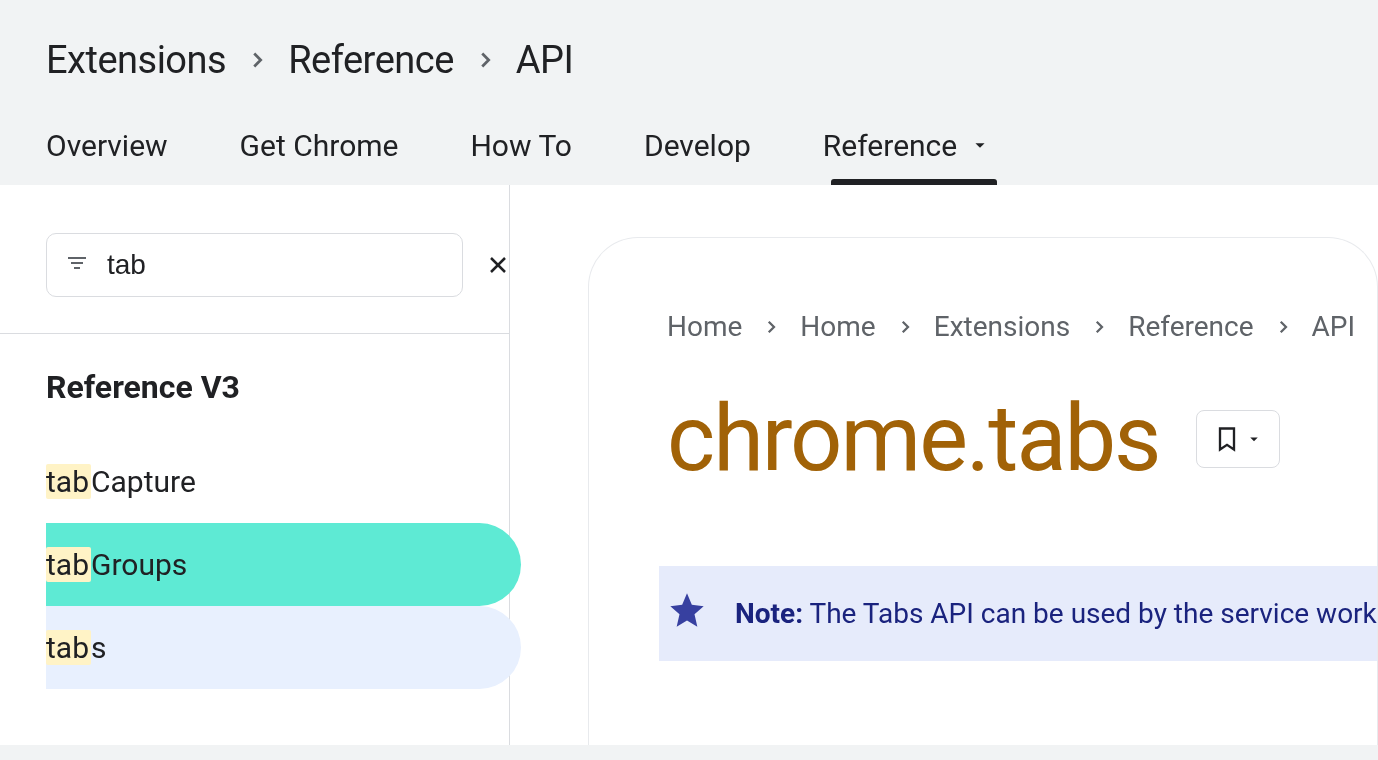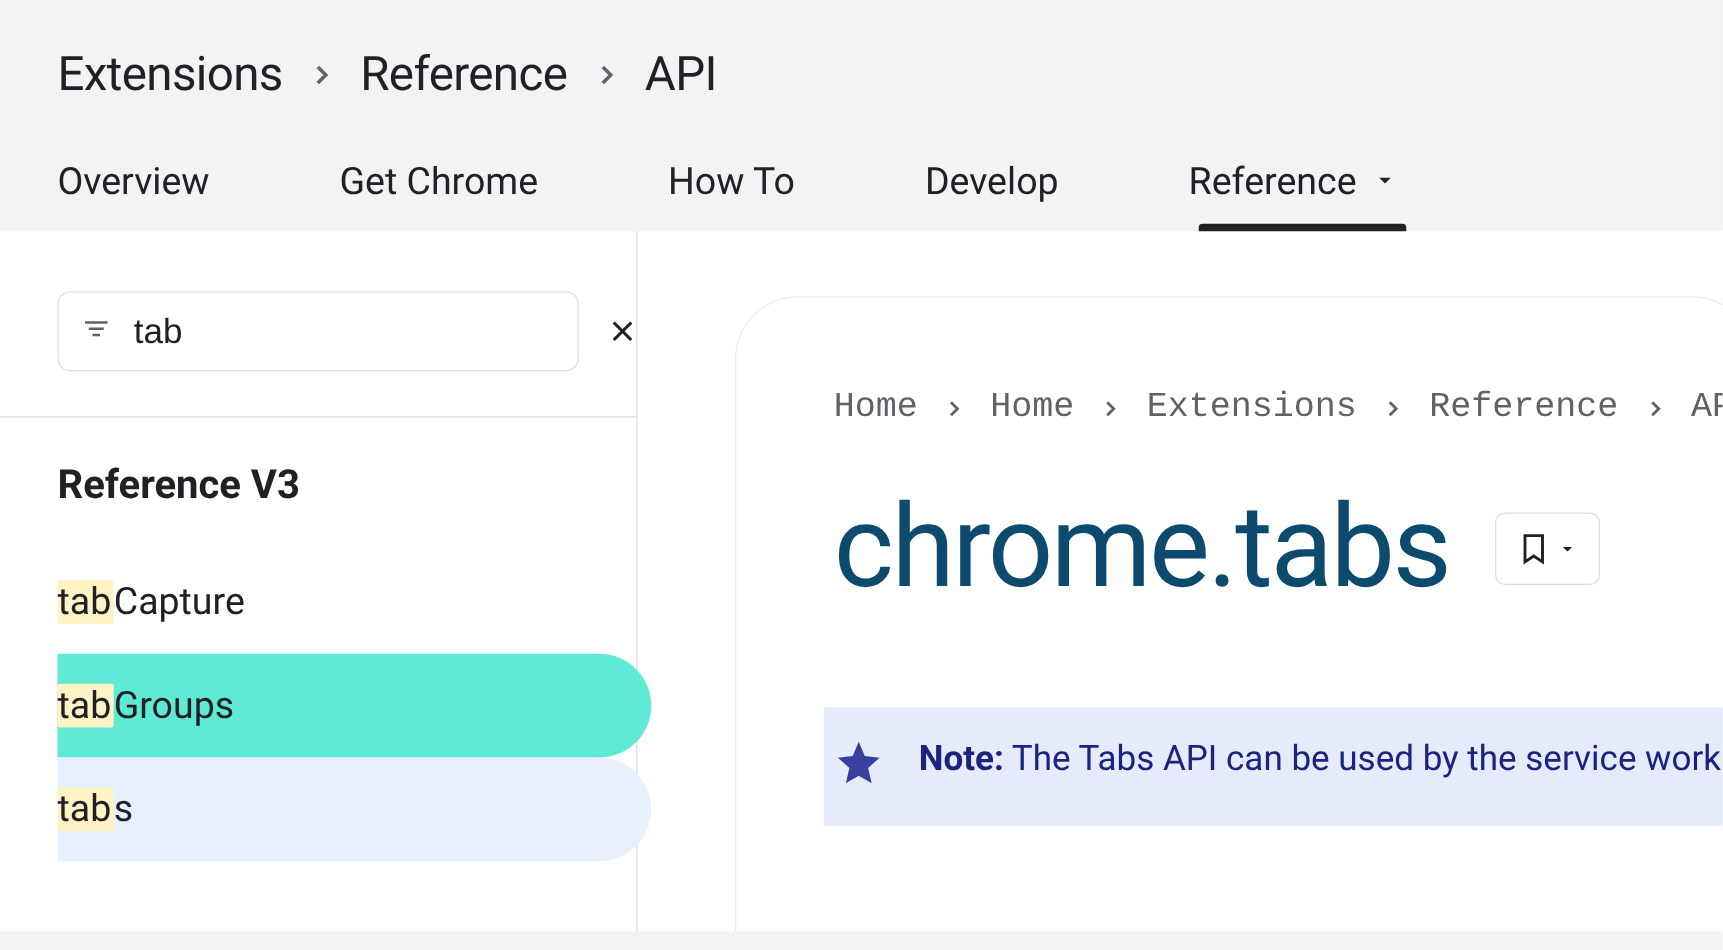--- a/index.html
+++ b/index.html
@@ -26,21 +26,21 @@
   }
   .top-breadcrumb .crumb { cursor: pointer; }
   .top-breadcrumb .crumb.current { font-weight: 400; color:#202124; }
   .top-breadcrumb .chev {
     display: inline-flex;
     align-items: center;
   }
   .top-breadcrumb .chev svg { width: 22px; height: 22px; }
   .primary-tabs {
     display: flex;
-    gap: 104px;
+    gap: 72px;
     font-size: 30px;
     color: #202124;
   }
   .primary-tabs .tab {
     display: inline-flex;
     align-items: center;
     gap: 12px;
     padding-bottom: 22px;
     cursor: pointer;
     position: relative;
@@ -136,49 +136,50 @@
     overflow: hidden;
   }
   .content-breadcrumb {
     display: flex;
     align-items: center;
     gap: 20px;
     font-size: 28px;
     color: #5f6368;
     margin-bottom: 42px;
   }
-  .content-breadcrumb .crumb { cursor: pointer; color:#5f6368;font-family:Liberation Mono, monospace; }
+  .content-breadcrumb .crumb { cursor: pointer; color:#5f6368; }
   .content-breadcrumb .chev svg { width: 18px; height: 18px; }
   .title-row {
     display: flex;
     align-items: center;
     gap: 36px;
     margin-bottom: 74px;
   }
   .page-title {
     font-size: 92px;
     font-weight: 400;
     letter-spacing: -2px;
-    color: #0c4a6e;
+    color: #a16207;
   }
   .bookmark-btn {
     display: inline-flex;
     align-items: center;
     gap: 4px;
     border: 1.5px solid #dadce0;
     border-radius: 8px;
     padding: 14px 16px;
     cursor: pointer;
     background: #fff;
   }
   .bookmark-btn svg.bk { width: 28px; height: 28px; }
   .bookmark-btn svg.dd { width: 18px; height: 18px; }
   .note-banner {
     background: #e6ebfb;
     display: flex;
+    align-items: center;
     gap: 28px;
     padding: 24px 0 24px 8px;
     margin-left: -8px;
     font-size: 28px;
     color: #1a237e;
   }
   .note-banner .star svg { width: 40px; height: 40px; fill: #3740a0; }
   .note-banner .note-label { font-weight: 700; }
 </style>
 </head>

